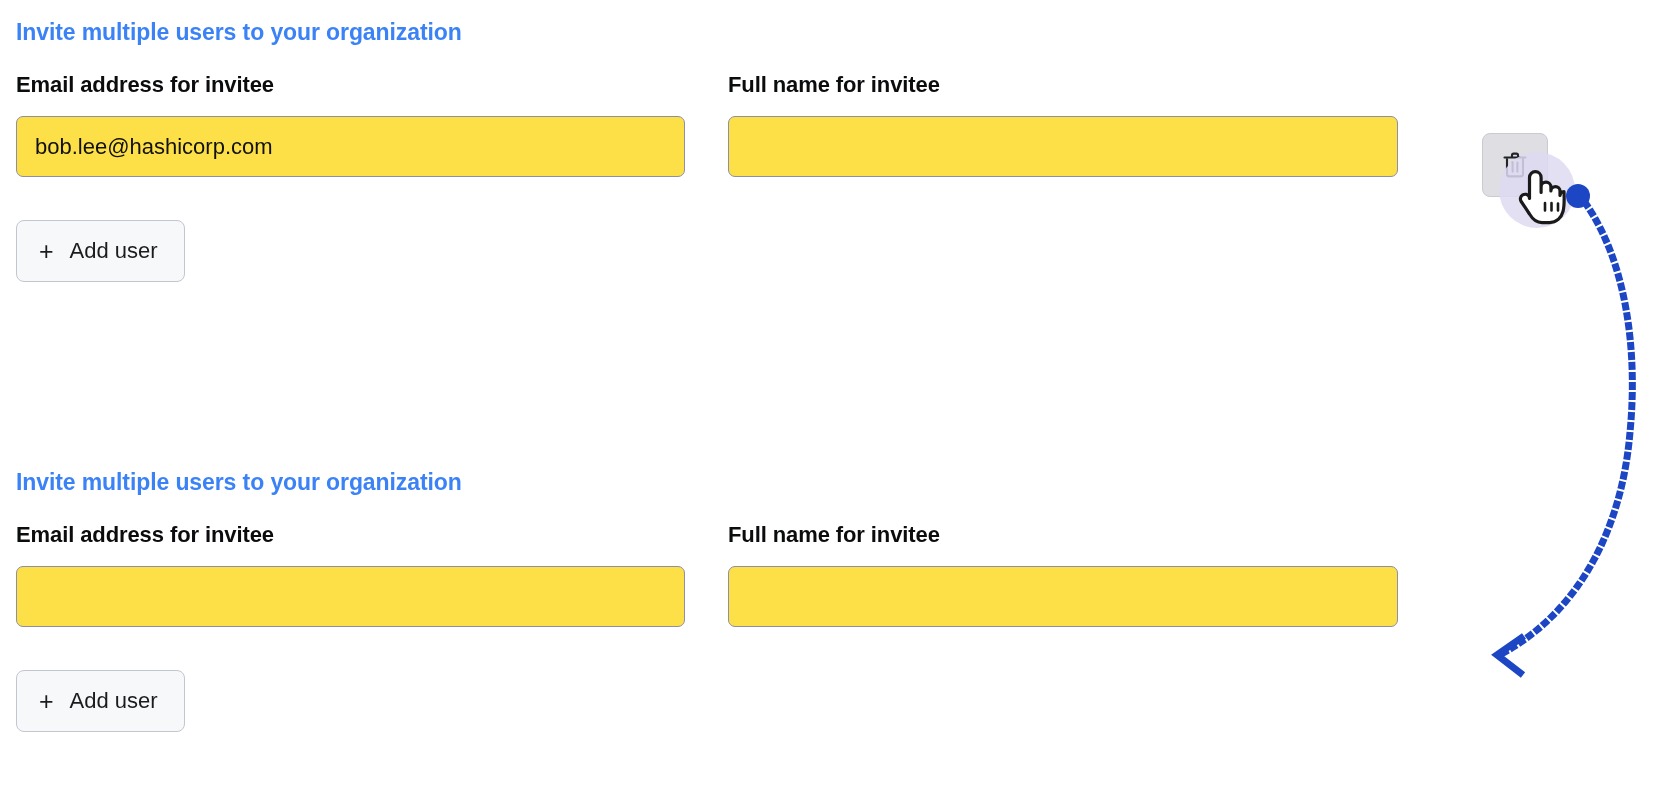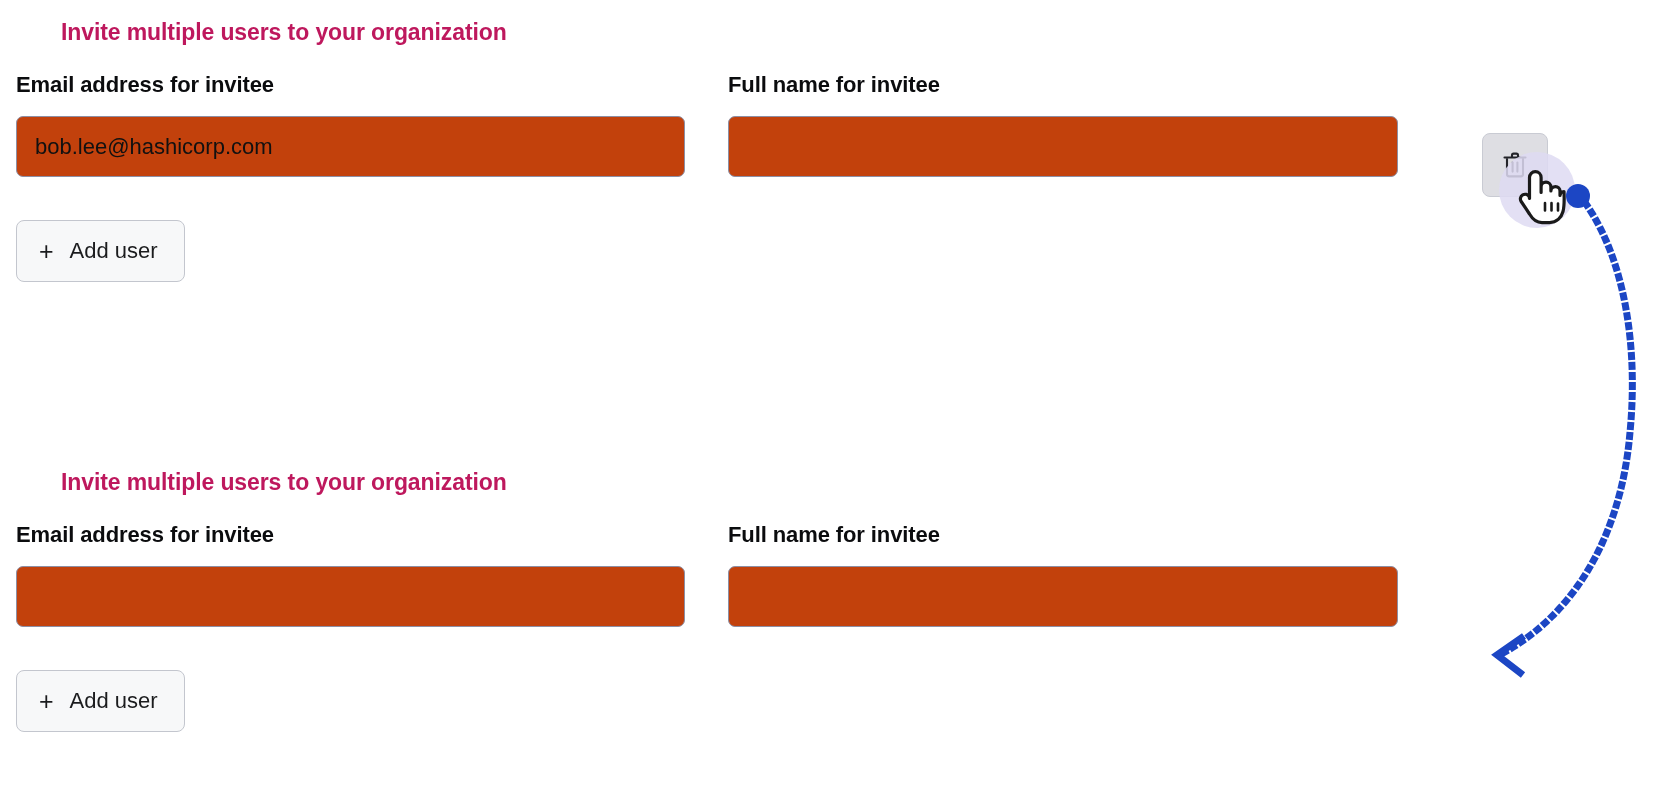--- a/index.html
+++ b/index.html
@@ -25,23 +25,22 @@
   .section-top    { top: 0px; }
   .section-bottom { top: 450px; }
 
   .section-title {
     position: absolute;
     left: 16px;
     top: 19px;
     font-size: 23px;
     font-weight: 700;
     letter-spacing: -0.1px;
-    color: #be185d;
+    color: #3b82f6;
     white-space: nowrap;
-    margin-left: 45px;
   }
 
   .fields-row {
     position: absolute;
     left: 0;
     top: 72px;
     width: 1548px;
     height: 125px;
   }
 
@@ -63,21 +62,21 @@
     margin: 0 0 18px 0;
   }
 
   .text-input {
     box-sizing: border-box;
     display: block;
     width: 100%;
     height: 61px;
     border: 1.5px solid #8c8fa5;
     border-radius: 7px;
-    background: #c2410c;
+    background: #fde047;
     padding: 4px 18px;
     font-family: "Liberation Sans", sans-serif;
     font-size: 22px;
     color: #111111;
     outline: none;
   }
   .text-input::placeholder { color: #8a8f98; }
 
   .delete-button {
     position: absolute;

